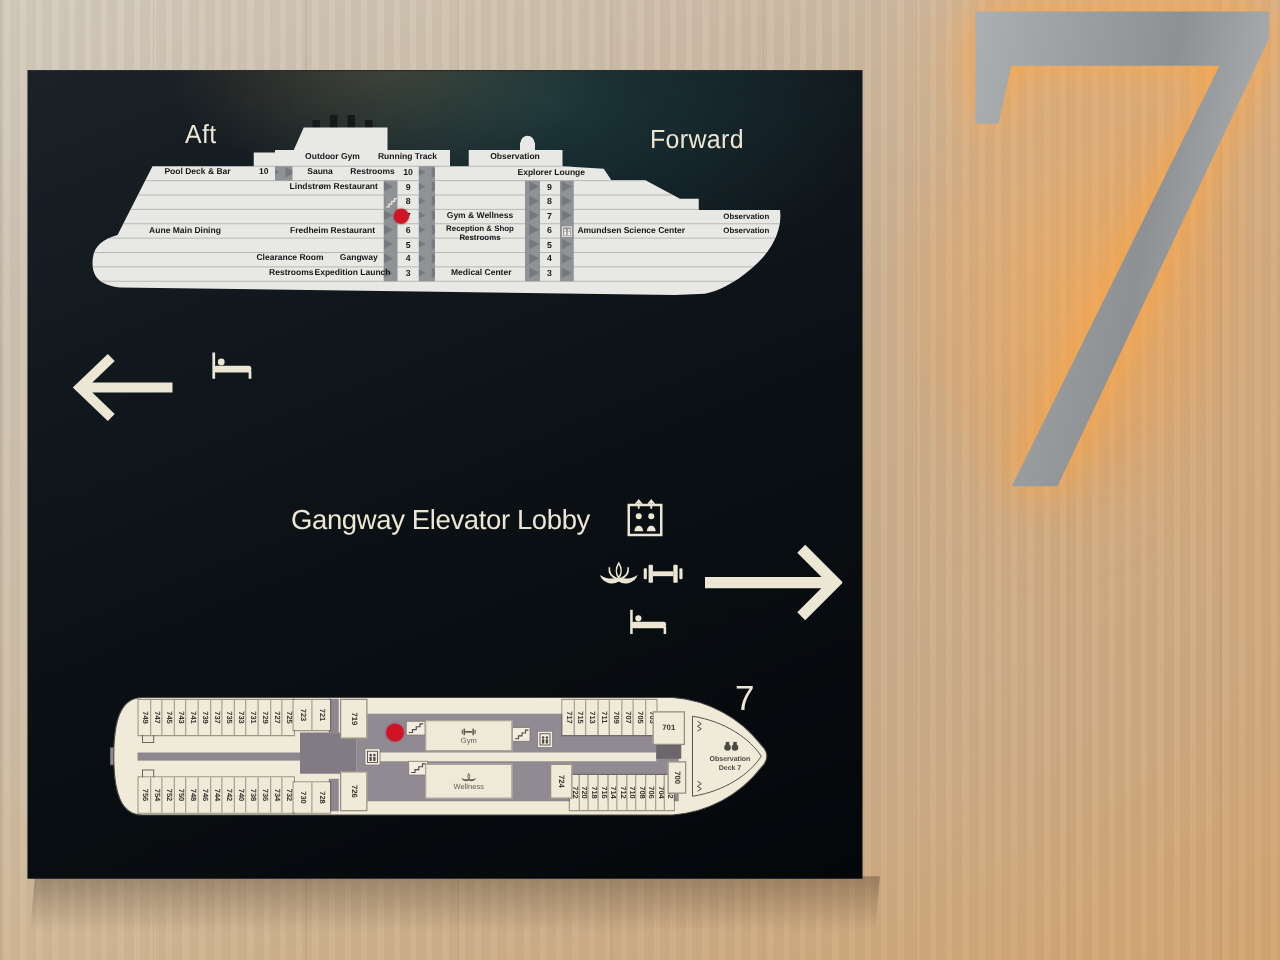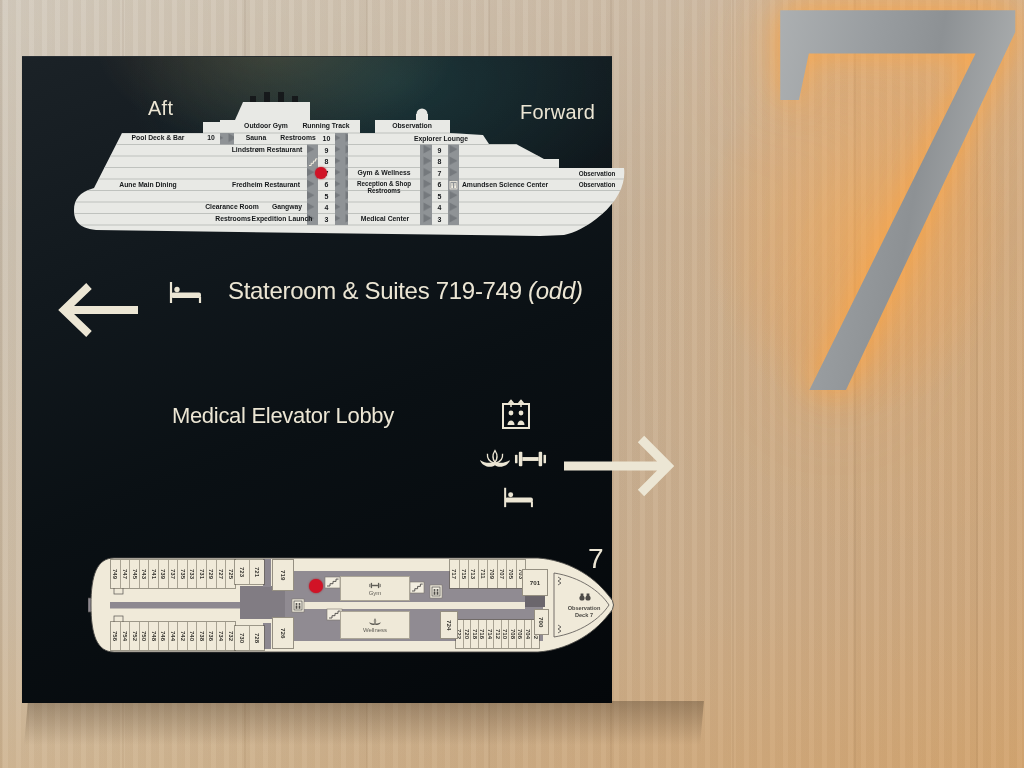--- a/index.html
+++ b/index.html
@@ -22,21 +22,21 @@
   
   #seven-halo{left:688px;top:0px;width:340px;height:500px;
     background:radial-gradient(58% 48% at 50% 46%, rgba(255,170,75,.40), rgba(255,155,55,.14) 55%, rgba(255,150,50,0) 78%);}
   #big-seven{left:742px;top:-96px;width:300px;height:600px;line-height:1;
     font-family:"Liberation Serif", serif;font-size:580px;font-weight:400;
     background:linear-gradient(100deg,#b7babb 0%,#999da0 38%,#8d9194 55%,#a9acad 75%,#84898c 100%);
     -webkit-background-clip:text;background-clip:text;color:transparent;
     filter:drop-shadow(0 0 16px rgba(255,165,65,.85)) drop-shadow(0 0 48px rgba(255,150,45,.45));}
 
   
-  #board{left:22px;top:56px;width:590px;height:646px;
+  #board{left:22px;top:56px;width:668px;height:646px;
     border-top:1px solid rgba(200,210,215,.18);
     background:
       radial-gradient(430px 250px at 63% 4%, rgba(45,115,115,.30), rgba(45,115,115,0) 62%),
       radial-gradient(300px 170px at 43% -2%, rgba(185,145,85,.28), rgba(185,145,85,0) 60%),
       linear-gradient(158deg,#1b2227 0%,#11181d 30%,#0a1014 55%,#04070a 100%);}
 
   .cream{color:#ece6d4;}
   .sign-title{font-size:21px;letter-spacing:.3px;transform:scaleX(.95);transform-origin:left;}
   .way-text{font-size:24px;letter-spacing:-.3px;white-space:nowrap;}
   .way-text-sm{font-size:22px;letter-spacing:-.3px;white-space:nowrap;text-align:right;}
@@ -194,26 +194,22 @@
 
   <svg class="icon" style="left:36px;top:224px" width="82" height="58" viewBox="0 0 82 58">
     <path d="M80 29 H7 M31 5 L6 29 L31 53" stroke="#ece6d4" stroke-width="8" fill="none"></path>
   </svg>
   <svg class="icon" style="left:146px;top:222px" width="36" height="26" viewBox="0 0 36 26">
     <path d="M3 3 V24" stroke="#ece6d4" stroke-width="2.2"></path>
     <circle cx="9" cy="10.5" r="2.7" fill="#ece6d4"></circle>
     <rect x="3" y="13.5" width="30" height="5.5" rx="2" fill="#ece6d4"></rect>
     <path d="M32 18 V24" stroke="#ece6d4" stroke-width="2.2"></path>
   </svg>
-  <div class="abs cream way-text" style="left:206px;top:220px">
-    <span>Stateroom &amp; Suites 719-749</span>
-    <span class="odd">(odd)</span>
-  </div>
-
-  <div class="abs cream way-text-sm" style="right:218px;top:346px">Medical Elevator Lobby</div>
+
+  <div class="abs cream way-text-sm" style="right:218px;top:346px">Gangway Elevator Lobby</div>
   <svg class="icon" style="left:479px;top:341px" width="30" height="32" viewBox="0 0 30 32">
     <rect x="2" y="6" width="26" height="24" fill="none" stroke="#ece6d4" stroke-width="2"></rect>
     <path d="M10 9 V3 M7.6 5.2 L10 2.4 L12.4 5.2" stroke="#ece6d4" stroke-width="1.5" fill="none"></path>
     <path d="M20 9 V3 M17.6 5.2 L20 2.4 L22.4 5.2" stroke="#ece6d4" stroke-width="1.5" fill="none"></path>
     <circle cx="10" cy="15" r="2.4" fill="#ece6d4"></circle>
       <circle cx="20" cy="15" r="2.4" fill="#ece6d4"></circle>
     <path d="M6.5 27 C6.5 21 13.5 21 13.5 27 Z" fill="#ece6d4"></path>
     <path d="M16.5 27 C16.5 21 23.5 21 23.5 27 Z" fill="#ece6d4"></path>
   </svg>
 

